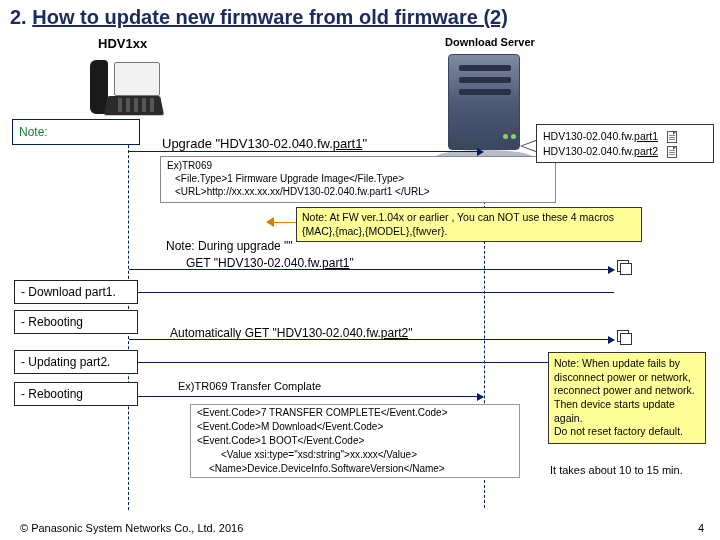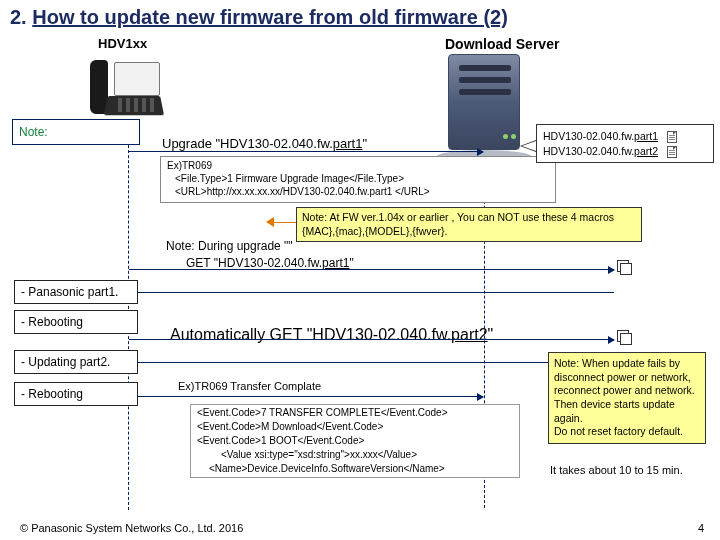--- a/index.html
+++ b/index.html
@@ -23,21 +23,21 @@
   .title u { text-decoration: underline; }
   .hdv-label {
     position: absolute;
     top: 36px; left: 98px;
     font-size: 13px;
     font-weight: bold;
   }
   .dl-label {
     position: absolute;
     top: 36px; left: 432px;
-    font-size: 14px;
+    font-size: 11px;
     font-weight: bold;
     padding-left: 13px;
   }
   
   .phone {
     position: absolute;
     top: 54px; left: 90px;
     width: 80px; height: 66px;
   }
   .phone .handset {
@@ -185,21 +185,21 @@
     font-size: 12px;
     z-index: 3;
   }
   .sb1 { top: 280px; }
   .sb2 { top: 310px; }
   .sb3 { top: 350px; }
   .sb4 { top: 382px; }
   .auto-get {
     position: absolute;
     top: 326px; left: 170px;
-    font-size: 16px;
+    font-size: 12px;
   }
   .auto-get .u { text-decoration: underline; }
   .tr069-box2 {
     position: absolute;
     top: 380px; left: 178px;
     font-size: 11px;
   }
   .eventcodes {
     position: absolute;
     top: 404px; left: 190px;
@@ -345,21 +345,21 @@
 
 <div class="arrow arrow-head-r a2"></div>
 <div class="arrow arrow-head-l a3"></div>
 <div class="sv-ic" style="top:260px;left:617px">
   <div class="stack-wrap">
       <span class="stack-ic"></span>
       <span class="stack-ic"></span>
     </div>
 </div>
 
-<div class="side-box sb1">- Panasonic part1.</div>
+<div class="side-box sb1">- Download part1.</div>
 <div class="side-box sb2">- Rebooting</div>
 <div class="side-box sb3">- Updating  part2.</div>
 <div class="side-box sb4">- Rebooting</div>
 
 <div class="auto-get">
   <span>Automatically GET "HDV130-02.040.fw.</span><span class="u">part2</span><span>"</span>
 </div>
 <div class="arrow arrow-head-r a4"></div>
 <div class="arrow arrow-head-l a5"></div>
 <div class="sv-ic" style="top:330px;left:617px">

